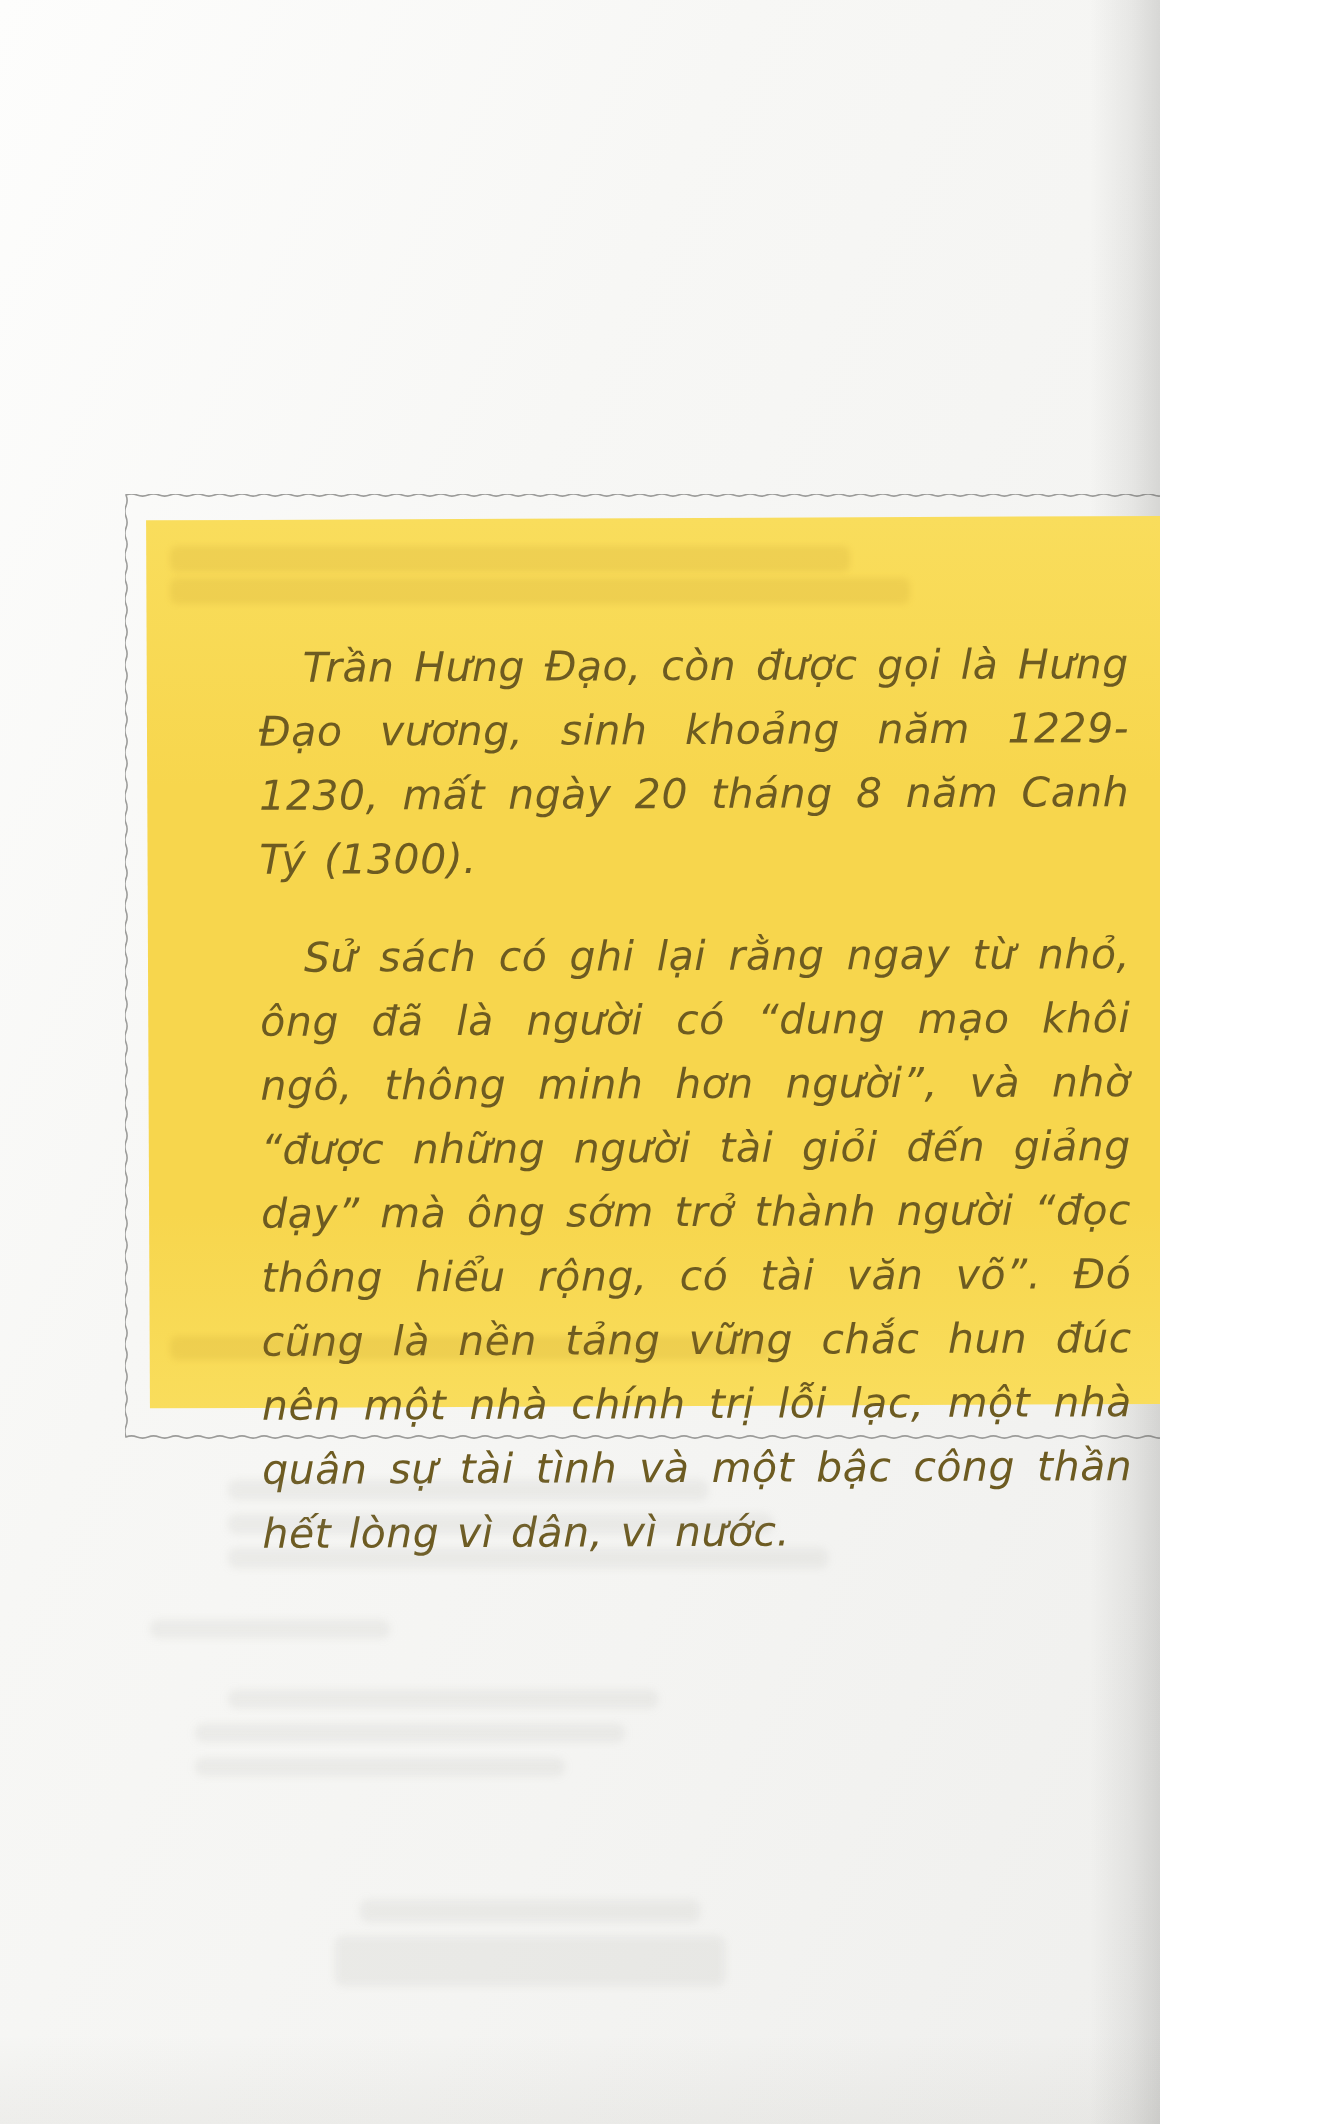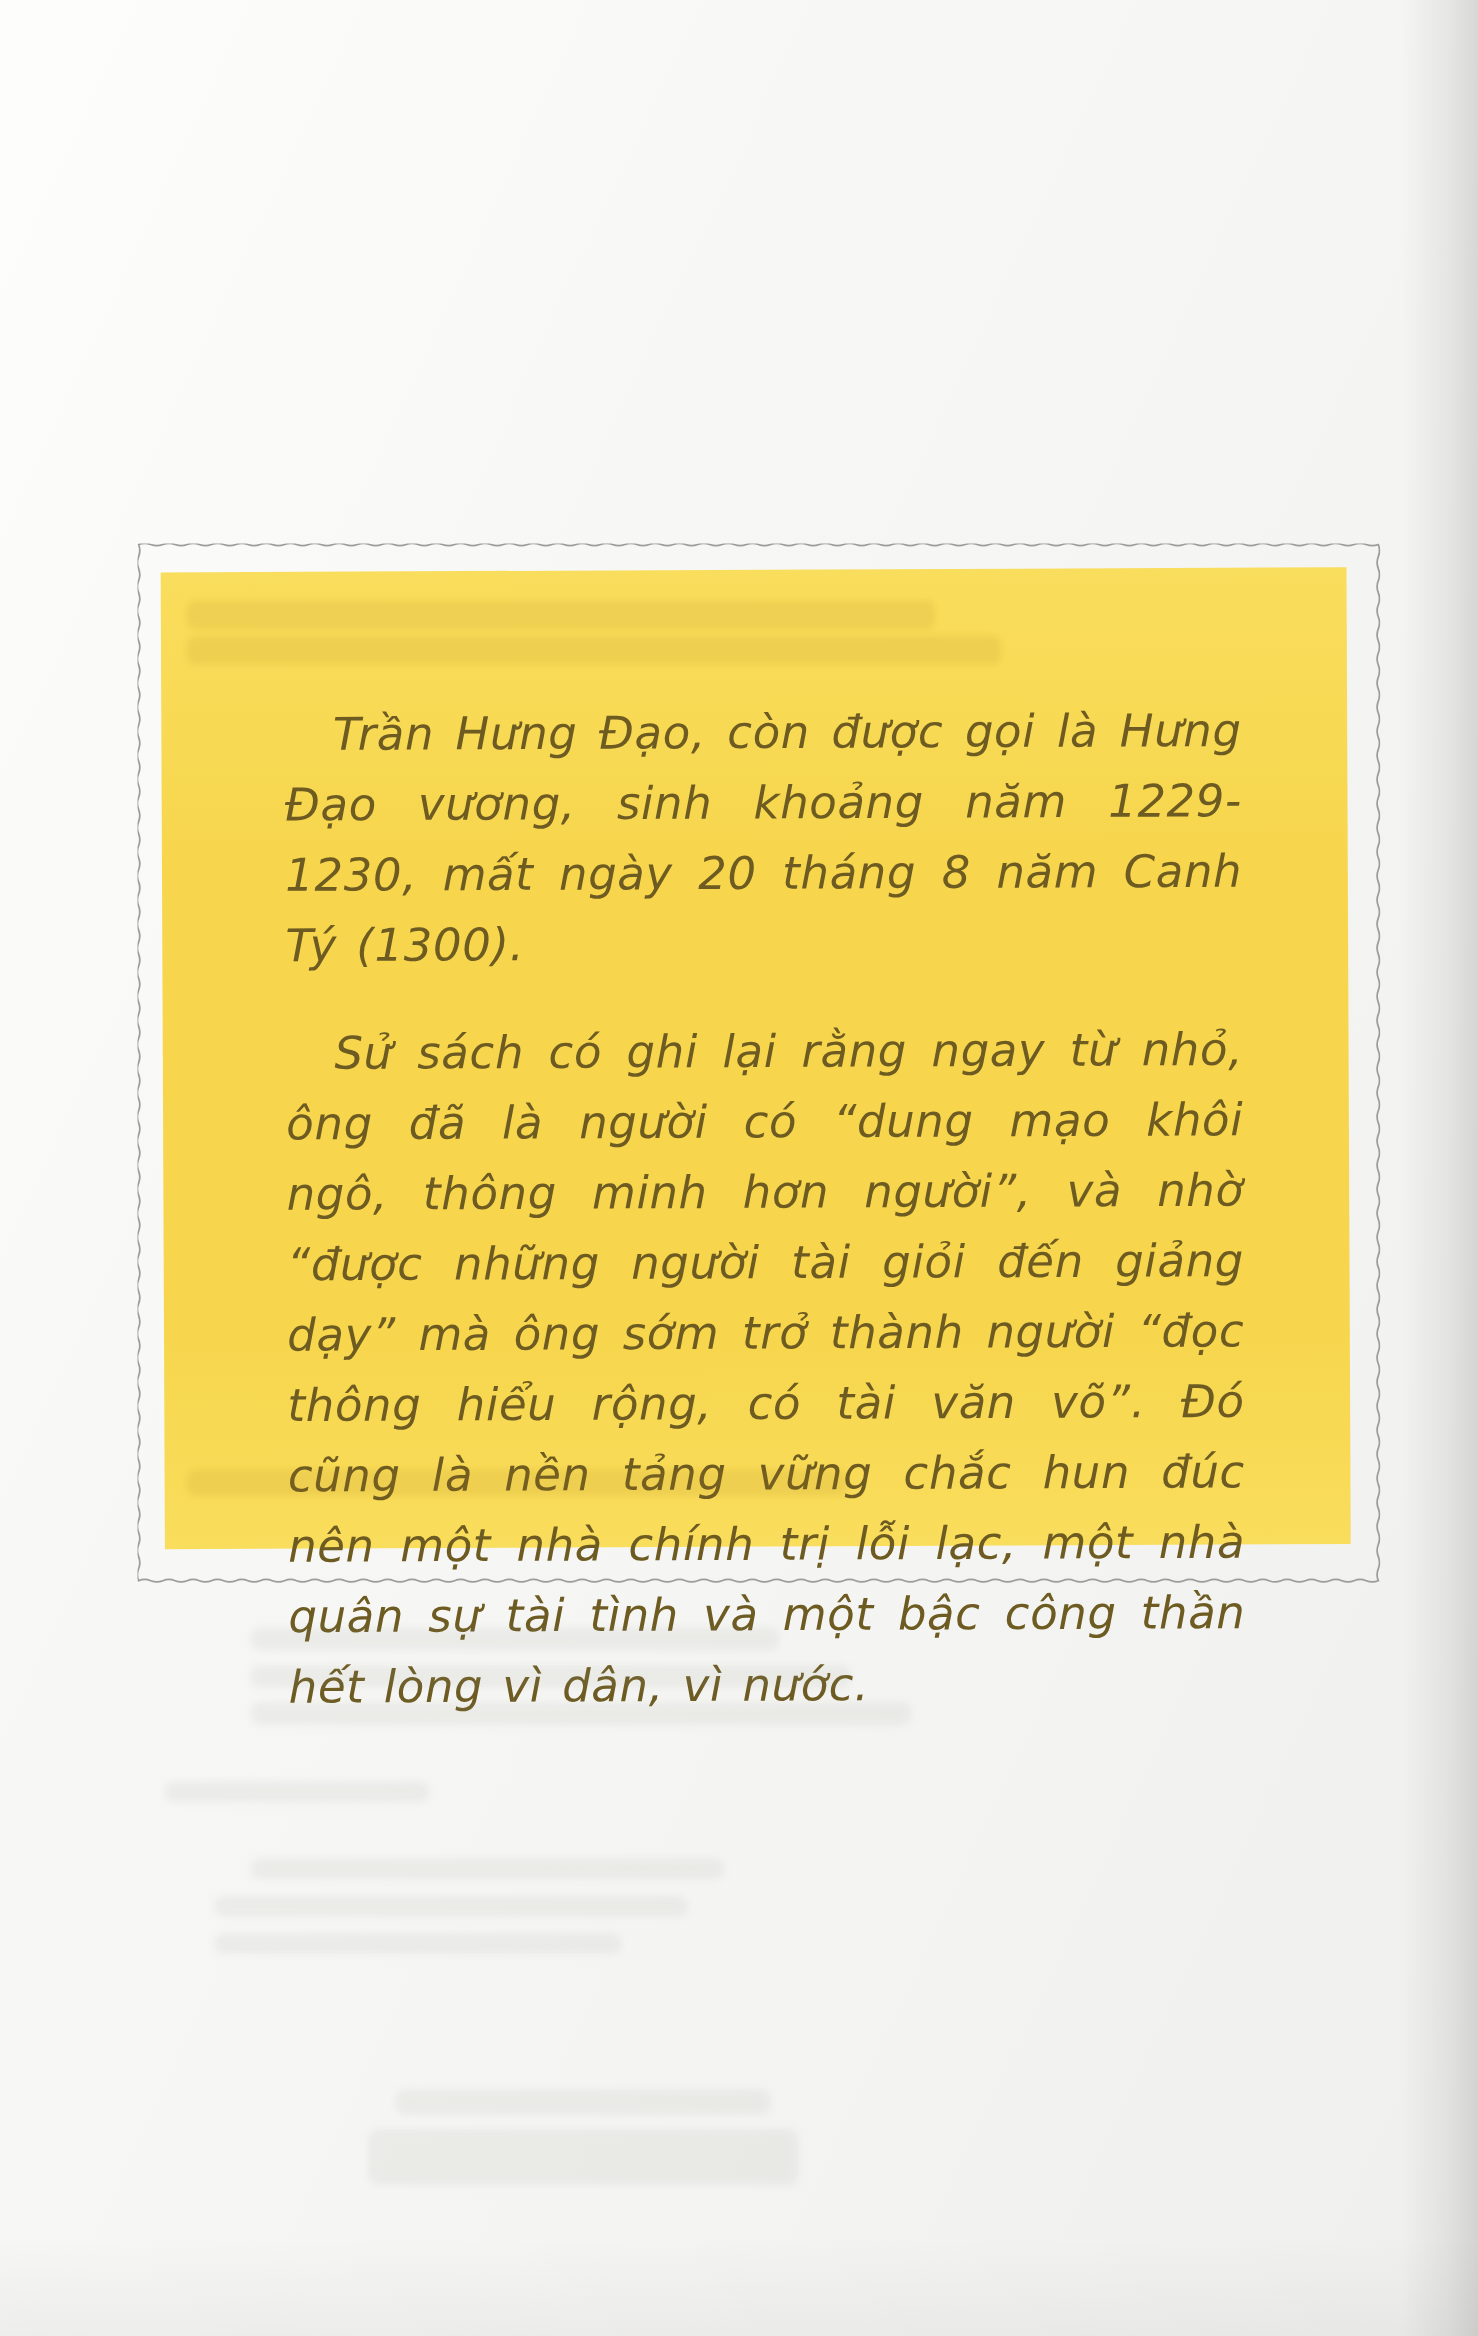--- a/index.html
+++ b/index.html
@@ -2,21 +2,21 @@
 <html style="--panel-bg: #f7d64d; --panel-bg-light: #f9dd5c; --text-color: #6d5b21;"><head>
 <meta charset="utf-8">
 <style>
   html,body{margin:0;padding:0;}
   body{
     width:1344px;height:2124px;
     font-family:"DejaVu Sans",sans-serif;
     background:#ffffff;
   }
   .page{
-    position:relative;width:1344px;height:2124px;overflow:hidden;
+    position:relative;width:1160px;height:2124px;overflow:hidden;
     background:linear-gradient(115deg,#fdfdfc 0%,#f7f7f5 35%,#f4f4f2 65%,#efefed 100%);
   }
   
   .edge-right{
     position:absolute;top:0;right:0;width:70px;height:100%;
     background:linear-gradient(90deg,rgba(60,60,58,0) 0%,rgba(60,60,58,0.08) 60%,rgba(60,60,58,0.16) 100%);
   }
   .edge-bottom{
     position:absolute;bottom:0;left:0;width:100%;height:90px;
     background:linear-gradient(180deg,rgba(80,75,60,0) 0%,rgba(80,75,60,0.05) 100%);

